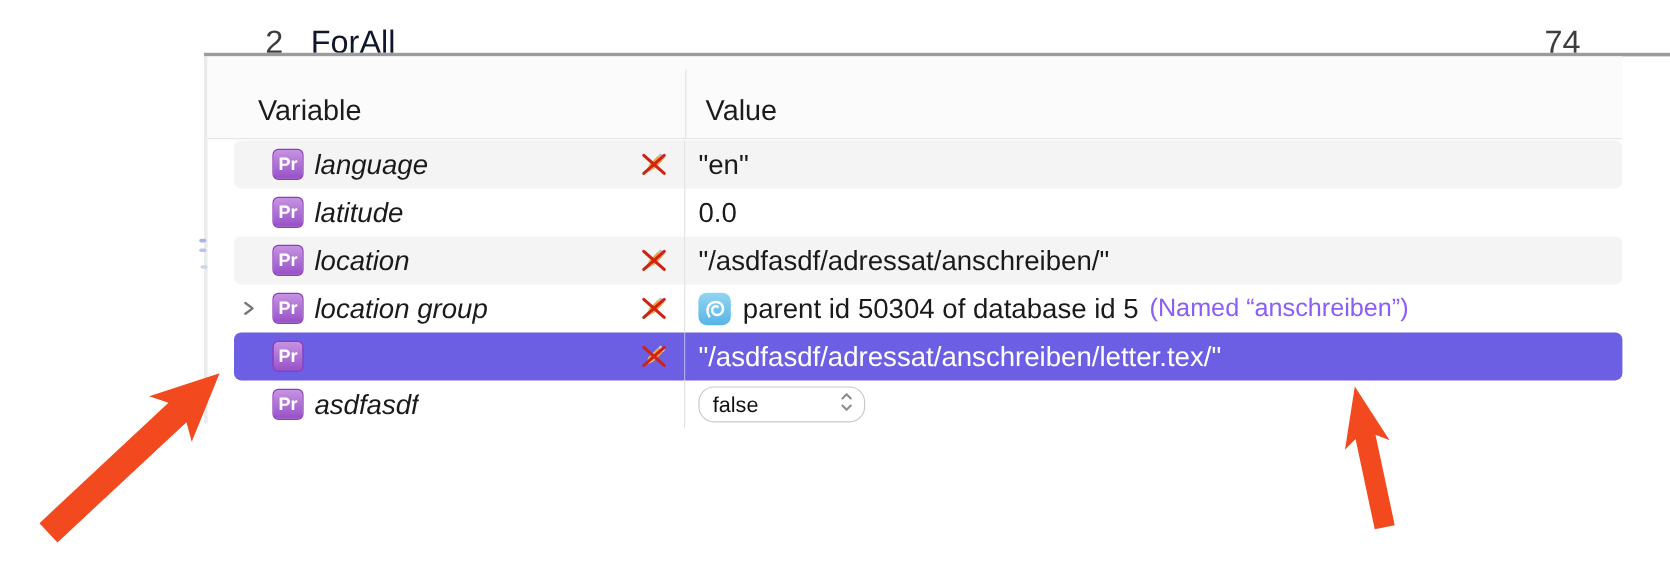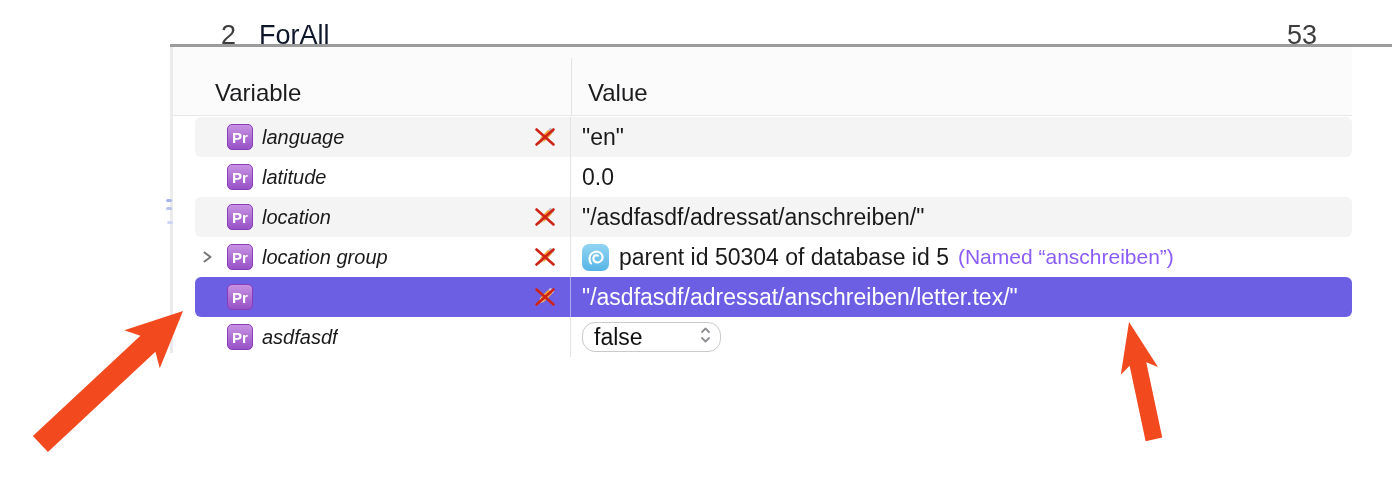--- a/index.html
+++ b/index.html
@@ -32,39 +32,39 @@
   .row.striped { background:#f4f4f5; }
   .row.selected { background:#6d5fe3; color:#ffffff; }
 
   .cell-var { position:relative; flex:none; width:376px; height:100%; display:flex; align-items:center; padding-left:32px; }
   .cell-var::after { content:""; position:absolute; right:0; top:0; bottom:0; width:1px; background:#e3e3e3; }
   .row.selected .cell-var::after { background:rgba(255,255,255,0.45); }
   .cell-val { flex:1; height:100%; display:flex; align-items:center; padding-left:11px; font-size:23px; white-space:nowrap; overflow:hidden; }
 
   .disclosure { position:absolute; left:5px; top:13px; }
   .badge { width:26px; height:26px; flex:none; border-radius:5px; background:linear-gradient(#c792e3,#9751c6); border:1.5px solid #8a3db8; color:#fff; font-weight:bold; font-style:normal; font-size:15px; display:flex; align-items:center; justify-content:center; }
-  .var-name { margin-left:9px; font-style:italic; font-size:20px; white-space:nowrap; overflow:hidden; }
+  .var-name { margin-left:9px; font-style:italic; font-size:23px; white-space:nowrap; overflow:hidden; }
   .noedit { position:absolute; right:13px; top:7px; width:26px; height:26px; }
 
   .record-icon { width:27px; height:27px; flex:none; border-radius:7px; background:linear-gradient(#92d4f2,#56b5e6); display:flex; align-items:center; justify-content:center; margin-right:10px; }
   .value-note { color:#8b5cf6; margin-left:9px; font-size:21px; }
 
-  .popup { display:flex; align-items:center; justify-content:space-between; width:139px; height:30px; border:1.5px solid #c9c9ce; border-radius:13px; padding:0 8px 0 11px; background:#fff; font-size:23px; color:#111; }
+  .popup { display:flex; align-items:center; justify-content:space-between; width:139px; height:30px; border:1.5px solid #c9c9ce; border-radius:13px; padding:0 8px 0 11px; background:#fff; font-size:18px; color:#111; }
 
   .arrows { position:absolute; left:0; top:0; width:1392px; height:483px; pointer-events:none; }
 </style>
 </head>
 <body>
 
 <div class="canvas">
 
   <div class="top-strip">
     <span class="txt line-no">2</span>
     <span class="txt token">ForAll</span>
-    <span class="txt right-no">53</span>
+    <span class="txt right-no">74</span>
   </div>
 
   <div class="h-divider"></div>
   <div class="drag-handle"></div>
   <div class="v-edge"></div>
   <div class="edge-mark em1"></div>
   <div class="edge-mark em2"></div>
   <div class="edge-mark em3"></div>
 
   <div class="header-band"></div>

